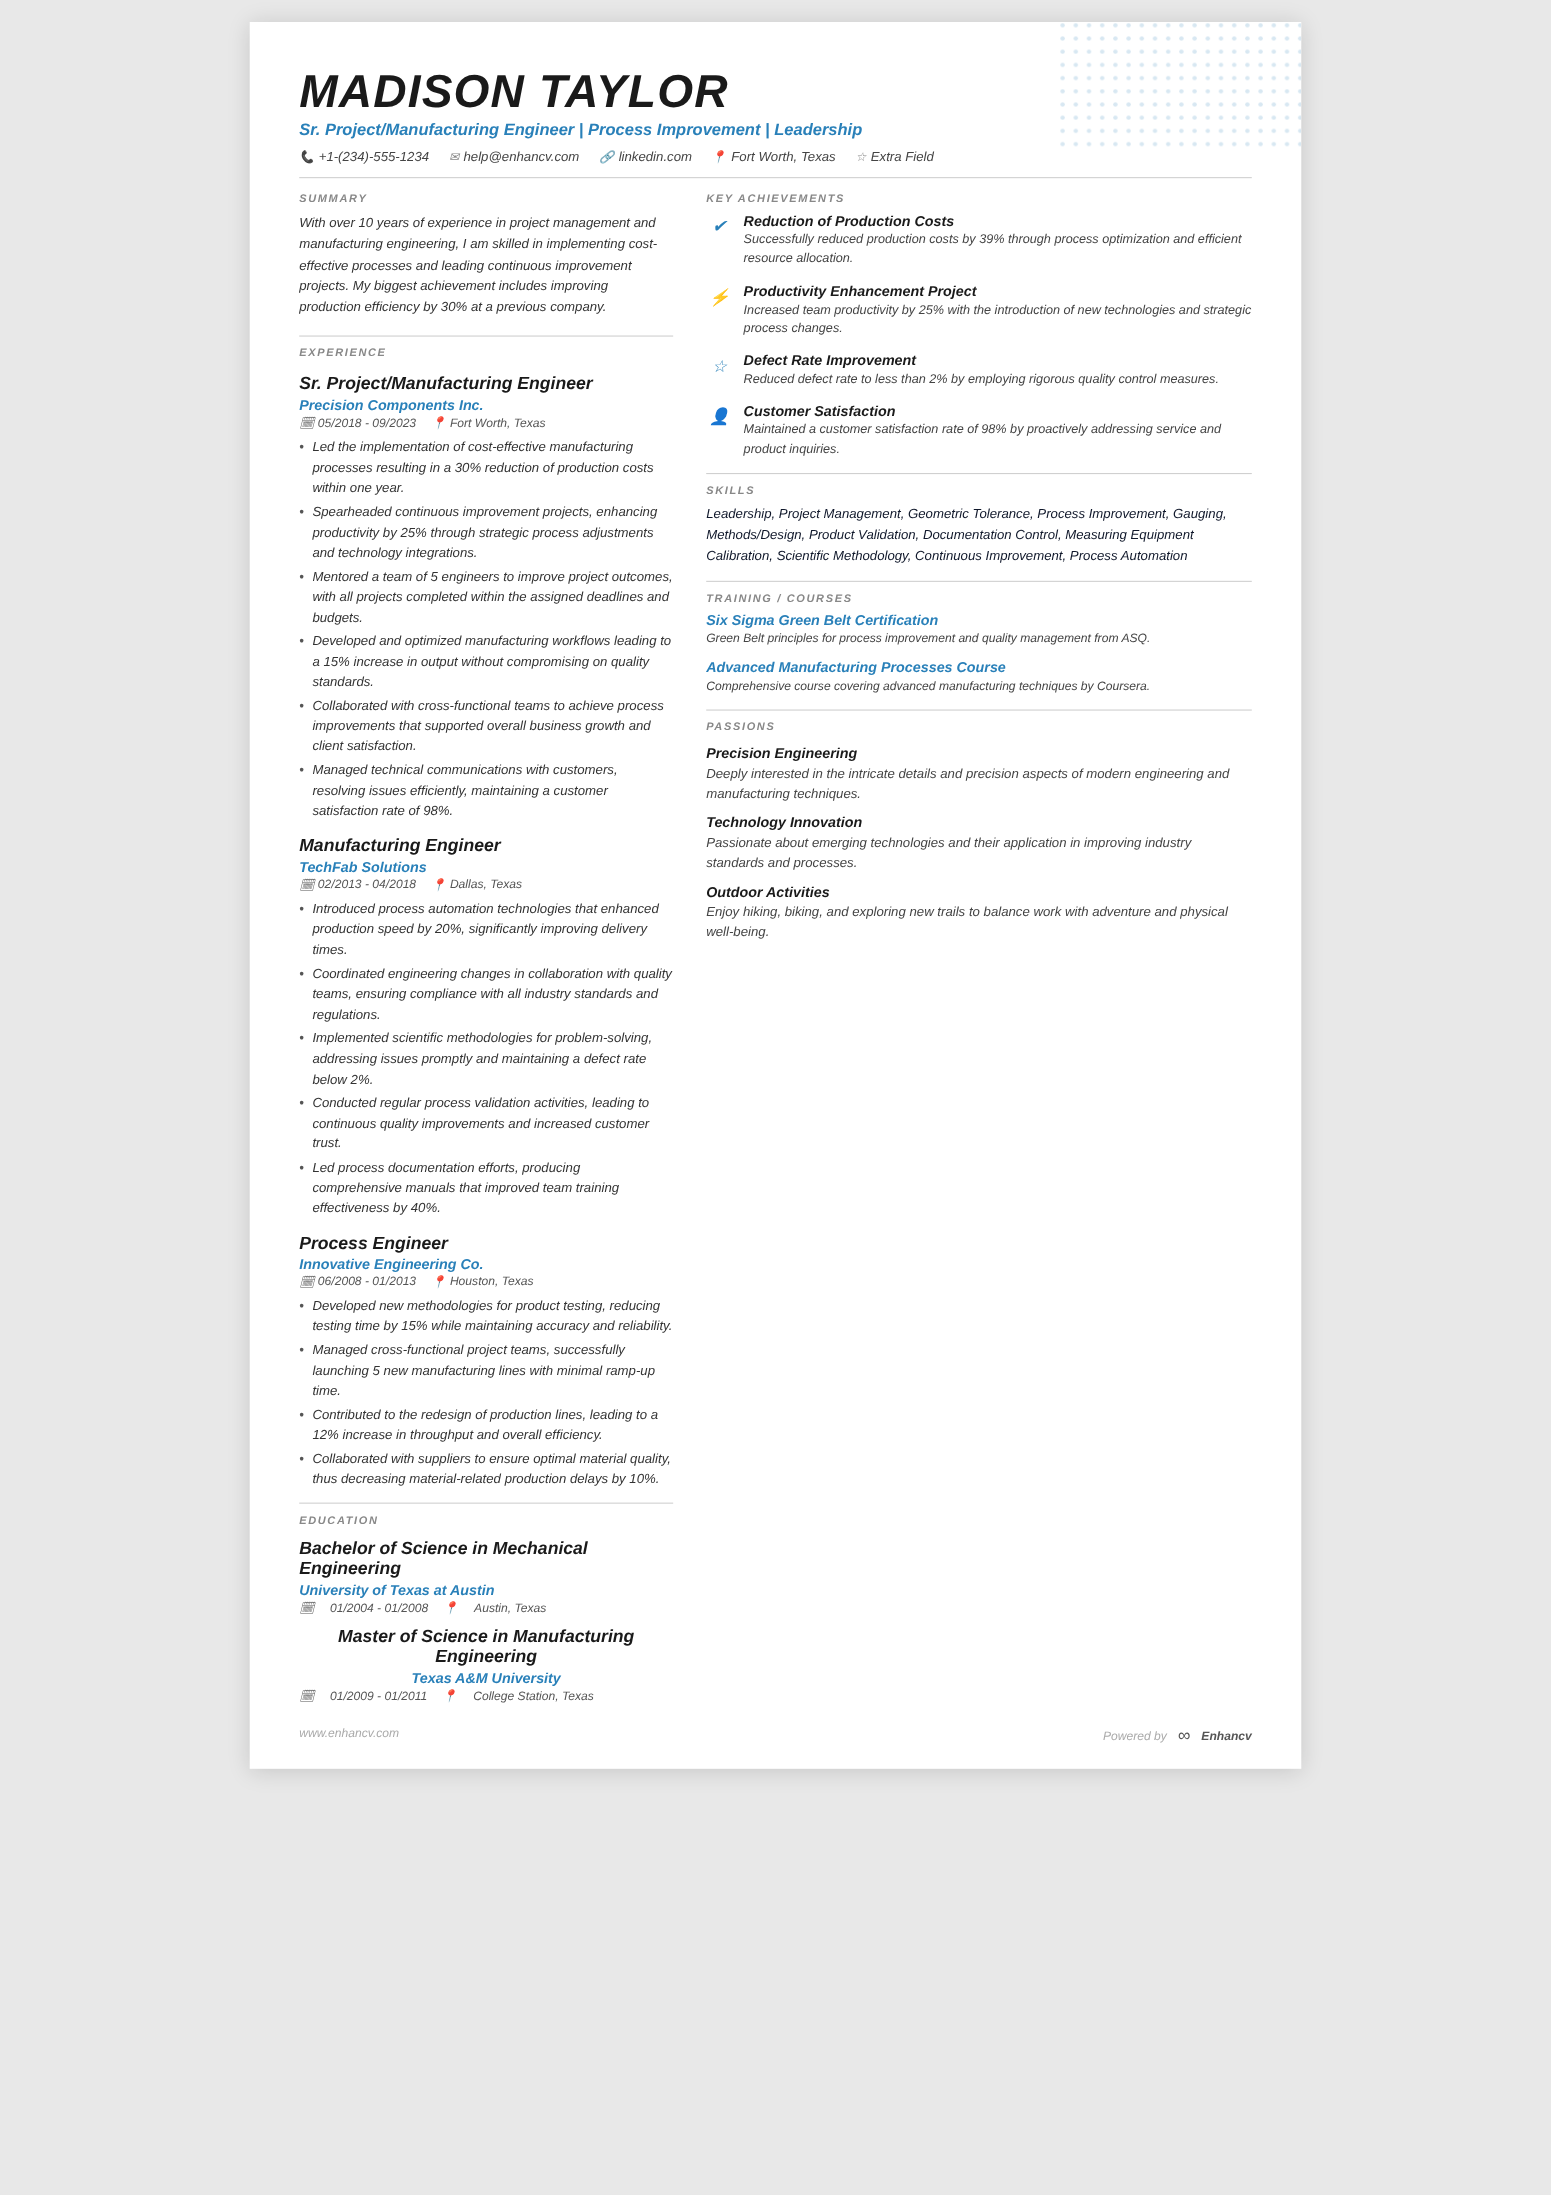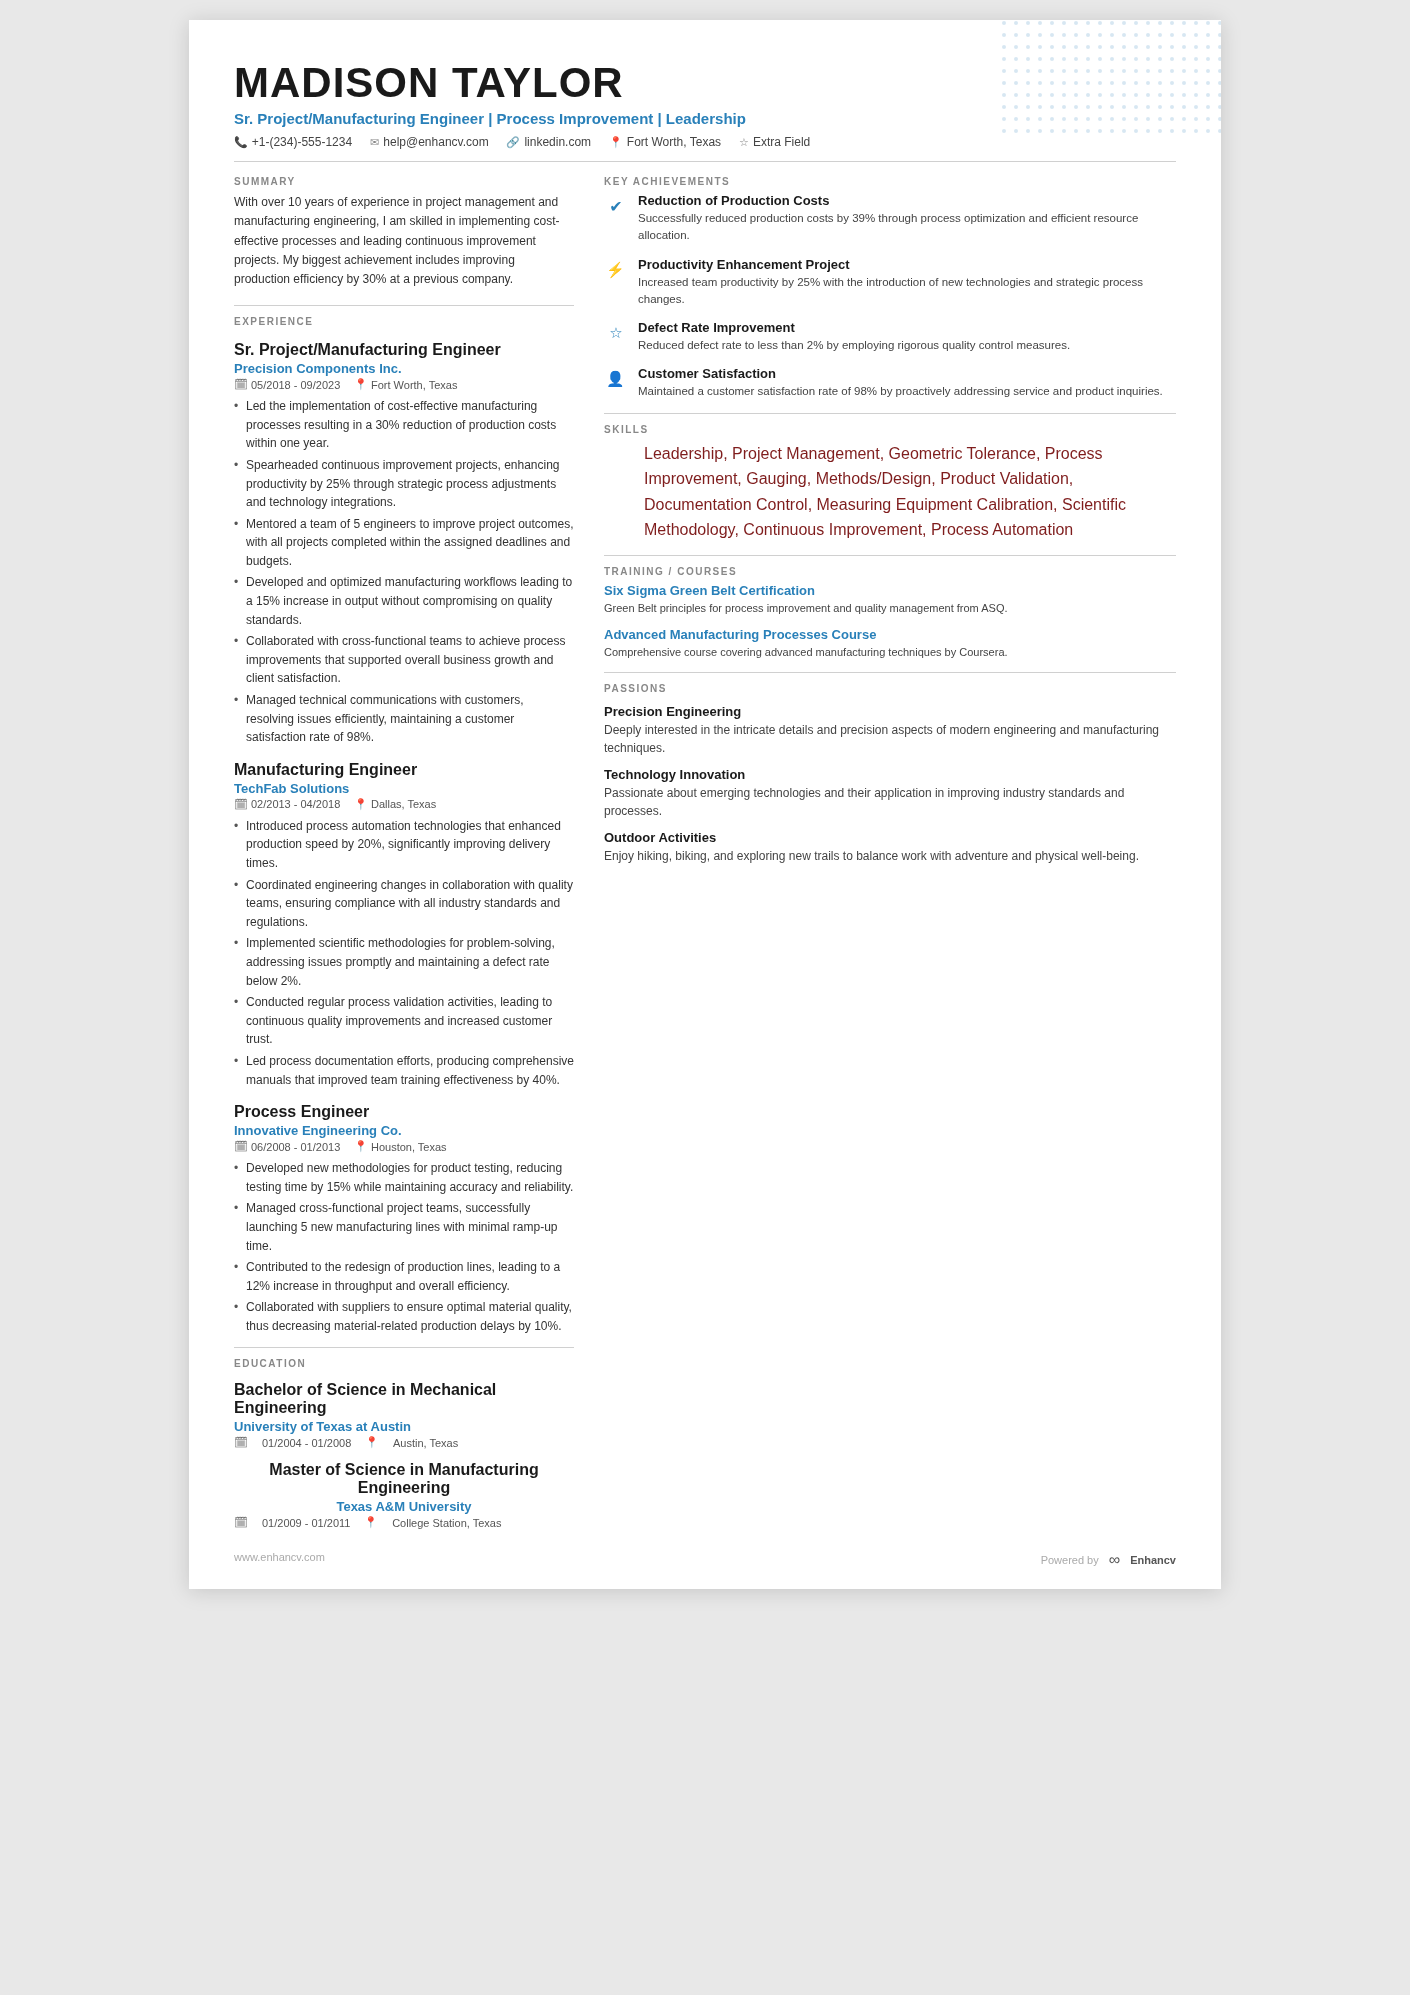--- a/index.html
+++ b/index.html
@@ -6,26 +6,27 @@
     body {
       font-family: 'Arial', sans-serif;
       background: #e8e8e8;
       display: flex;
       justify-content: center;
       align-items: flex-start;
       padding: 20px;
       min-height: 100vh;
     }
     .resume-page {
-      width: 1032px;
+      width: 956px;
       min-height: 1360px;
       background: #fff;
       box-shadow: 0 2px 20px rgba(0,0,0,0.15);
       position: relative;
       padding: 40px 45px 60px 45px;
+      font-style: italic;
     }
     
     .dots-pattern {
       position: absolute;
       top: 0;
       right: 0;
       width: 220px;
       height: 120px;
       overflow: hidden;
       pointer-events: none;
@@ -197,24 +198,23 @@
       margin-bottom: 2px;
     }
     .achievement-desc {
       font-size: 11.5px;
       color: #444;
       line-height: 1.5;
     }
 
     
     .skills-text {
-      font-size: 16px;
-      color: #7f1d1d;
+      font-size: 12px;
+      color: #0f172a;
       line-height: 1.6;
-      margin-left: 40px;
     }
 
     
     .course-title {
       font-size: 13px;
       font-weight: 600;
       color: #2980b9;
       margin-bottom: 2px;
     }
     .course-desc {

